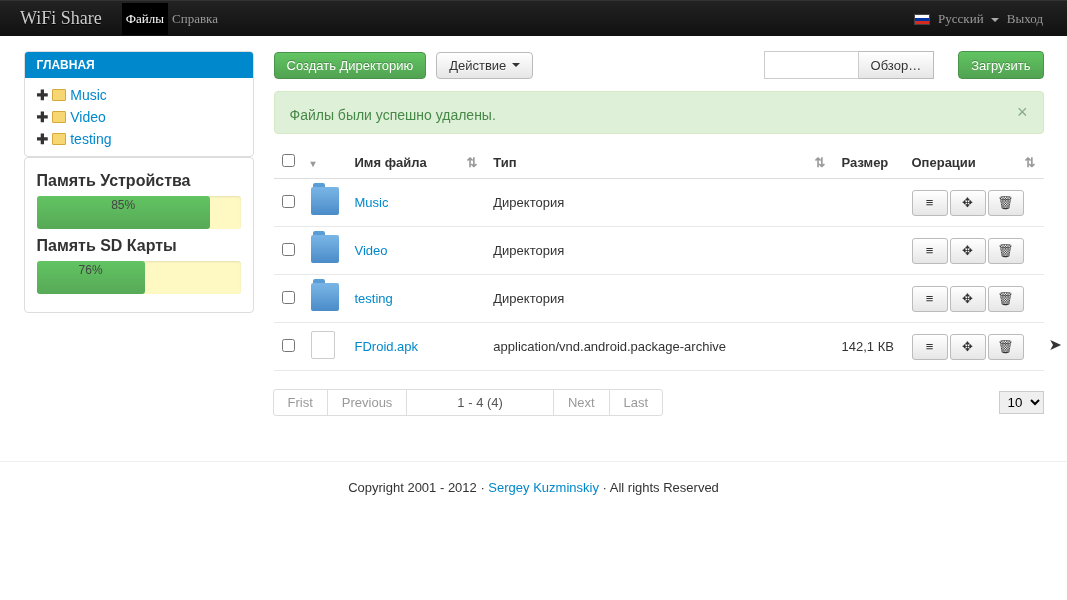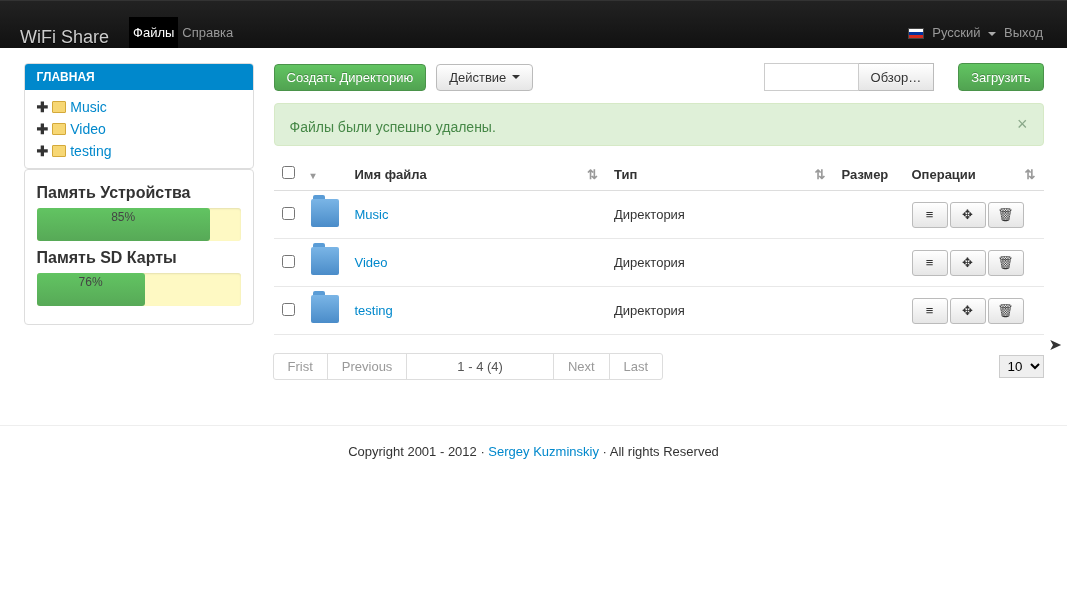--- a/index.html
+++ b/index.html
@@ -1,17 +1,17 @@
 <!DOCTYPE html>
 <html><head>
 <meta charset="utf-8">
 <style>
 * { box-sizing: border-box; margin: 0; padding: 0; }
 body { font-family: "Helvetica Neue", Helvetica, Arial, sans-serif; font-size: 14px; color: #333; background: #fff; }
-.navbar { background: #111; background: linear-gradient(#222, #111); height: 48px; display: flex; align-items: flex-end; padding: 0 20px; border-top: 1px solid #333; }
+.navbar { background: #111; background: linear-gradient(#222, #111); height: 36px; display: flex; align-items: center; padding: 0 20px; border-top: 1px solid #333; font-family: Liberation Serif, serif; }
 .brand { color: #ccc; font-size: 18px; padding: 0 20px 0 0; text-shadow: 0 1px 0 #000; }
 .nav-item { color: #999; padding: 8px 4px; cursor: pointer; font-size: 13px; }
 .nav-item.active { background: #000; color: #fff; }
 .nav-right { margin-left: auto; display: flex; align-items: center; }
 .flag { width: 16px; height: 11px; display: inline-block; margin-right: 5px; background: linear-gradient(to bottom, #fff 33%, #0033a0 33%, #0033a0 66%, #d52b1e 66%); vertical-align: middle; border: 1px solid #444; }
 .caret { display: inline-block; width: 0; height: 0; margin-left: 4px; border-top: 4px solid #aaa; border-left: 4px solid transparent; border-right: 4px solid transparent; vertical-align: middle; }
 .container { width: 1020px; margin: 0 auto; display: flex; gap: 20px; padding: 15px 0; }
 .sidebar { width: 230px; flex-shrink: 0; }
 .panel { border: 1px solid #ddd; border-radius: 4px; margin-bottom: 0; background: #fff; }
 .panel-header { background: #0088cc; color: #fff; font-size: 12px; font-weight: bold; padding: 6px 12px; border-radius: 3px 3px 0 0; }
@@ -174,20 +174,34 @@
             <td>Директория</td>
             <td></td>
             <td>
               <div class="op-btns">
                 <div class="op-btn">≡</div>
                 <div class="op-btn">✥</div>
                 <div class="op-btn">🗑</div>
               </div>
             </td>
           </tr>
+          <tr>
+            <td><input type="checkbox" style=""></td>
+            <td><span class="file-big"></span></td>
+            <td><a href="#" class="file-link">FDroid.apk</a></td>
+            <td>application/vnd.android.package-archive</td>
+            <td>142,1 КВ</td>
+            <td>
+              <div class="op-btns">
+                <div class="op-btn">≡</div>
+                <div class="op-btn">✥</div>
+                <div class="op-btn">🗑</div>
+              </div>
+            </td>
+          </tr>
         </tbody>
     </table>
 
     <div class="pagination">
       <div class="pg">Frist</div>
       <div class="pg">Previous</div>
       <div class="pg info">1 - 4 (4)</div>
       <div class="pg">Next</div>
       <div class="pg" style="border-radius:0 3px 3px 0">Last</div>
       <div class="page-size">

